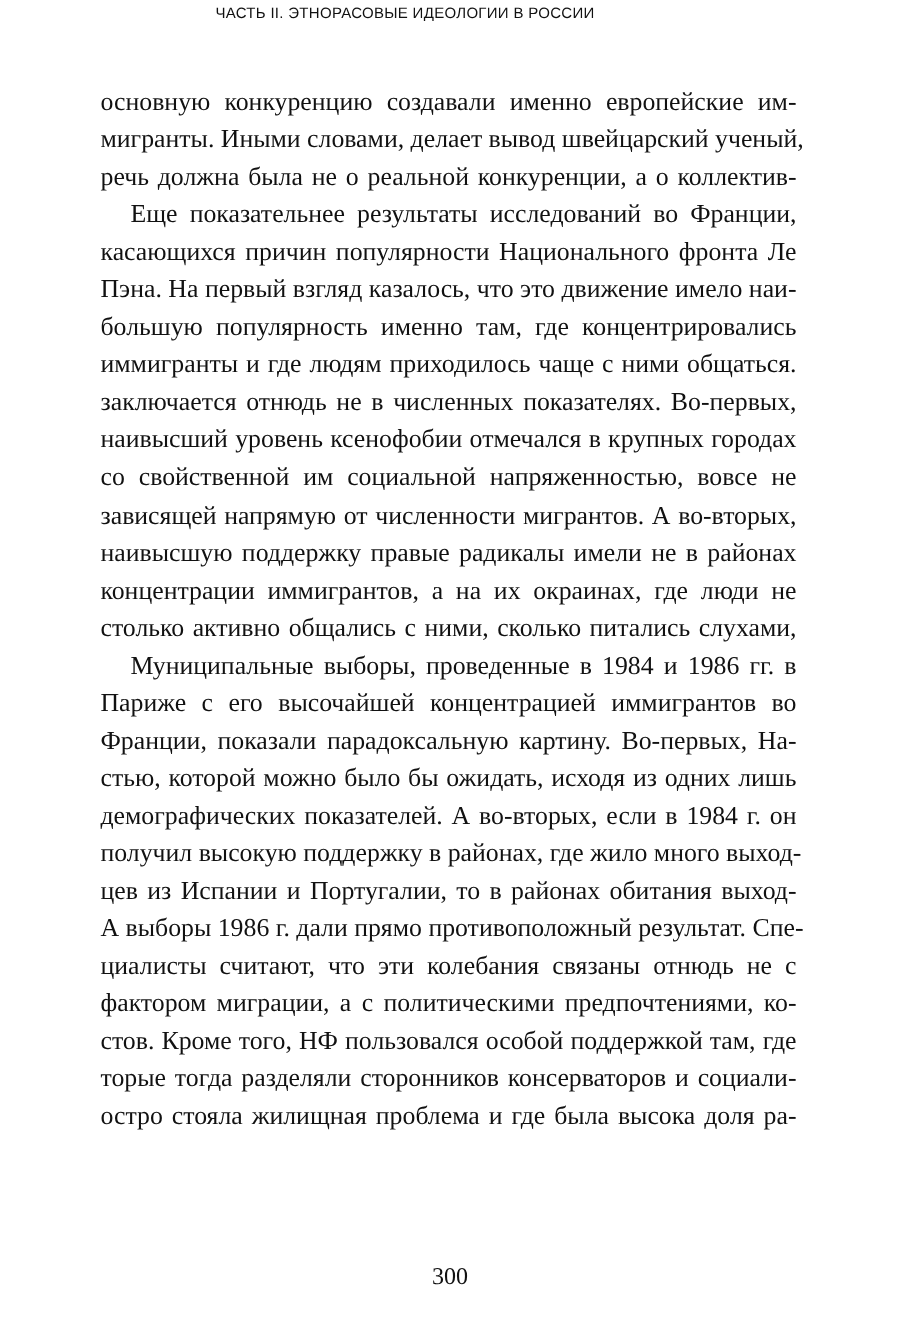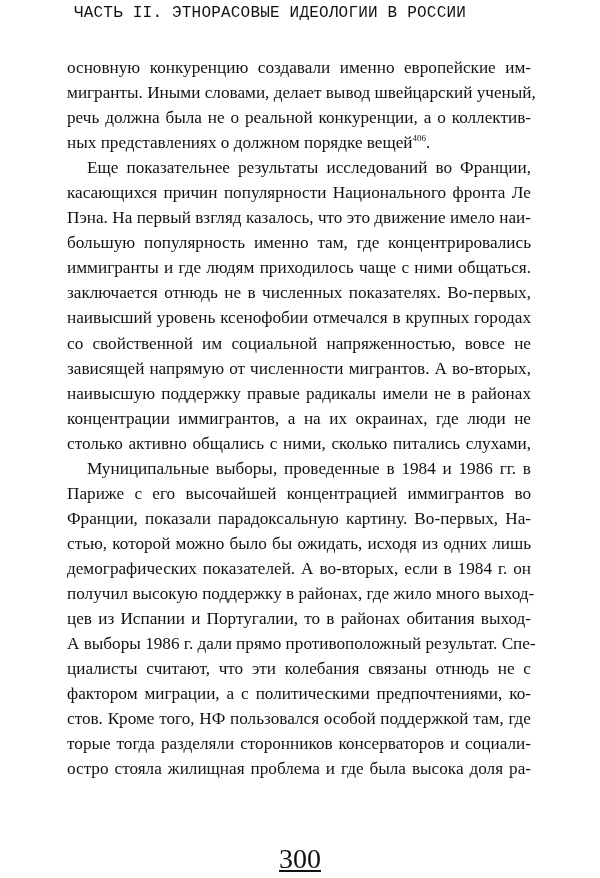--- a/index.html
+++ b/index.html
@@ -1,46 +1,45 @@
 <!DOCTYPE html>
 <html><head>
 <meta charset="utf-8">
 <style>
   html, body { margin: 0; padding: 0; background: #ffffff; }
   body { width: 600px; height: 878px; position: relative; overflow: hidden; }
   .header {
     position: absolute; left: 0; top: 4px; width: 540px; text-align: center;
-    font-family: Liberation Mono, monospace; font-size: 16px; letter-spacing: 0.2px; color: #111;
+    font-family: Liberation Sans, sans-serif; font-size: 10px; letter-spacing: 0.2px; color: #111;
   }
   .body-text {
     position: absolute; left: 67px; top: 55px; width: 464px;
     font-family: "Liberation Serif", serif; font-size: 17.2px; color: #111;
   }
   .line {
     height: 25.05px; line-height: 25.05px; white-space: nowrap;
     text-align: justify; text-align-last: justify;
   }
   .line.last { text-align-last: left; }
   .line.indent { padding-left: 20px; }
   sup { font-size: 9px; line-height: 0; vertical-align: 7px; }
   .page-number {
     position: absolute; left: 0; top: 843px; width: 600px; text-align: center;
-    font-family: "Liberation Serif", serif; font-size: 28px; color: #111; text-decoration: underline;
+    font-family: "Liberation Serif", serif; font-size: 16px; color: #111;
   }
 </style>
 </head>
 <body>
 
 <div class="header">ЧАСТЬ II. ЭТНОРАСОВЫЕ ИДЕОЛОГИИ В РОССИИ</div>
 
 <div class="body-text">
   <div class="line">основную конкуренцию создавали именно европейские им-</div>
   <div class="line">мигранты. Иными словами, делает вывод швейцарский ученый,</div>
   <div class="line">речь должна была не о реальной конкуренции, а о коллектив-</div>
-  <div class="line last"><span>ных представлениях о должном порядке вещей</span><sup>406</sup><span>.</span></div>
   <div class="line indent">Еще показательнее результаты исследований во Франции,</div>
   <div class="line">касающихся причин популярности Национального фронта Ле</div>
   <div class="line">Пэна. На первый взгляд казалось, что это движение имело наи-</div>
   <div class="line">большую популярность именно там, где концентрировались</div>
   <div class="line">иммигранты и где людям приходилось чаще с ними общаться.</div>
   <div class="line">заключается отнюдь не в численных показателях. Во-первых,</div>
   <div class="line">наивысший уровень ксенофобии отмечался в крупных городах</div>
   <div class="line">со свойственной им социальной напряженностью, вовсе не</div>
   <div class="line">зависящей напрямую от численности мигрантов. А во-вторых,</div>
   <div class="line">наивысшую поддержку правые радикалы имели не в районах</div>

